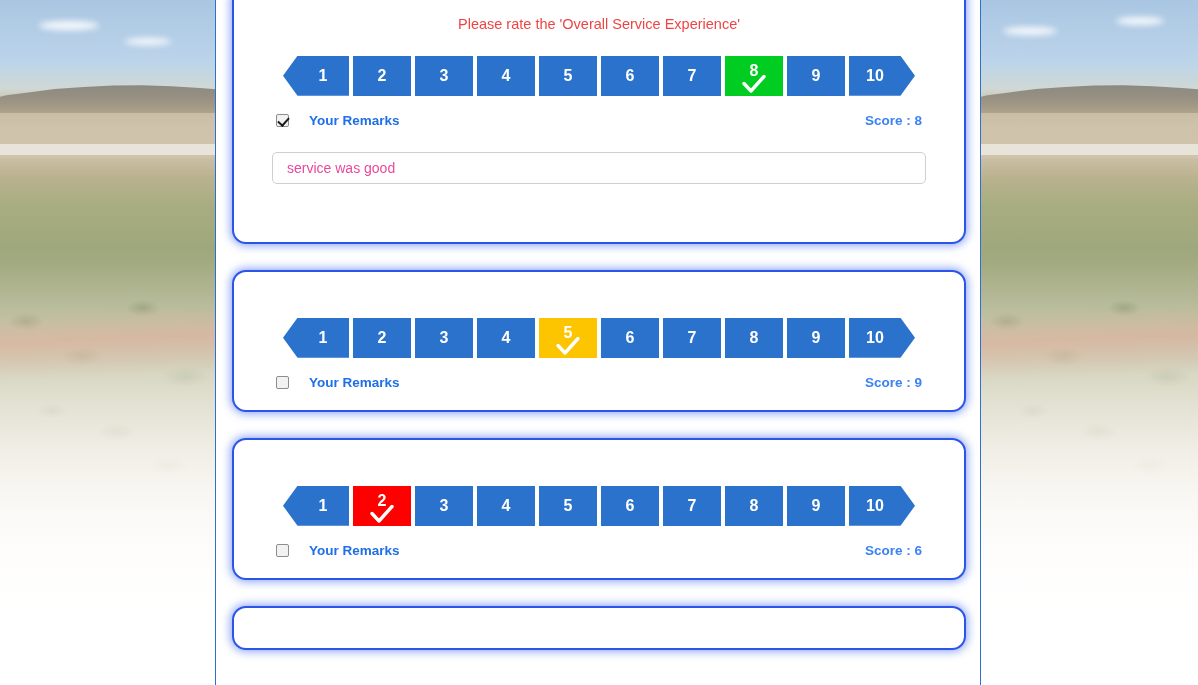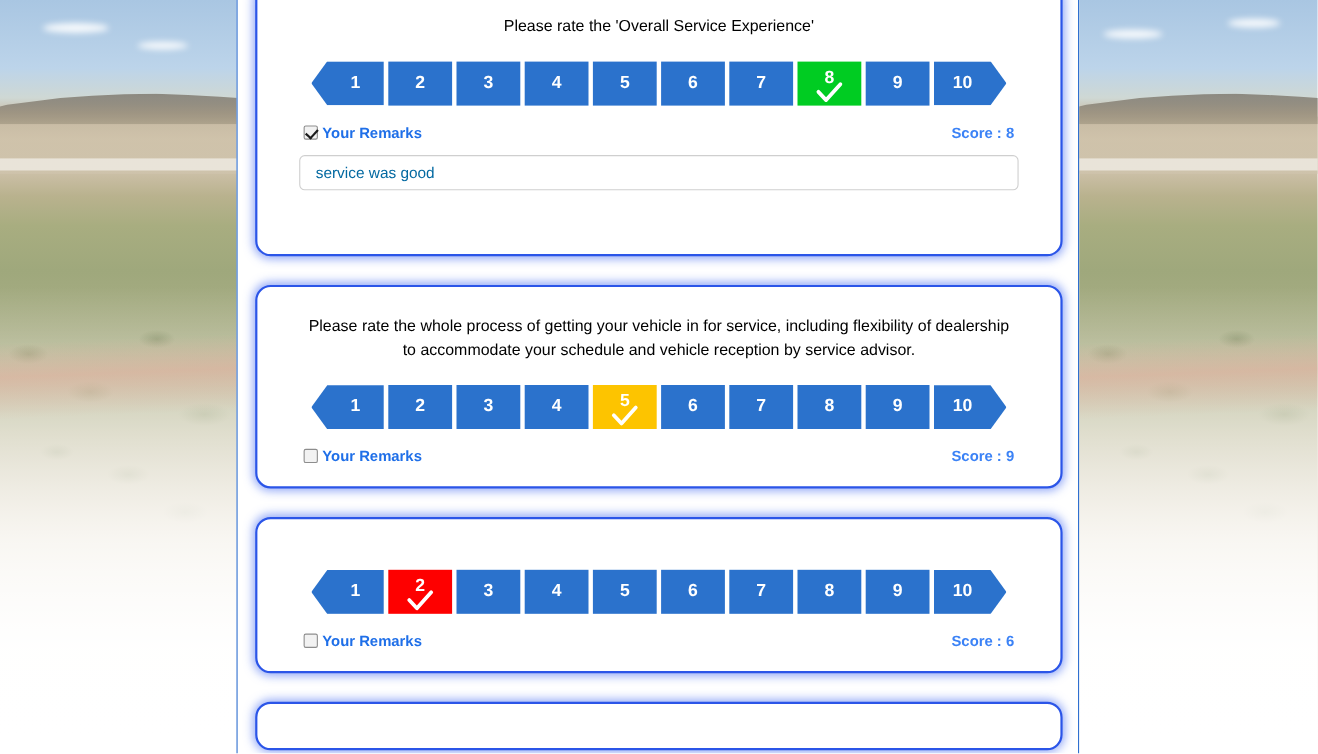--- a/index.html
+++ b/index.html
@@ -146,21 +146,21 @@
     margin-bottom: 26px;
   }
   .q-card.first { margin-top: -14px; border-top-left-radius: 14px; border-top-right-radius: 14px; }
 
   .q-inner { padding: 26px 38px 20px 38px; }
 
   .q-text {
     text-align: center;
     font-size: 14.5px;
     line-height: 1.5;
-    color: #000000;
+    color: #ef4444;
     padding: 0 6px;
   }
   .q-card.first .q-text { font-size: 14.5px; }
 
   
   .scale {
     display: flex;
     justify-content: center;
     align-items: stretch;
     margin-top: 20px;
@@ -216,21 +216,21 @@
   .remarks-row {
     display: flex;
     align-items: center;
     justify-content: space-between;
     margin-top: 17px;
     padding: 0 4px;
   }
   .remarks-left {
     display: flex;
     align-items: center;
-    gap: 4px;
+    gap: 20px;
   }
   .chk {
     width: 13px;
     height: 13px;
     border: 1px solid #8d8d8d;
     background: #f2f2f2;
     border-radius: 2px;
     position: relative;
     cursor: pointer;
     flex: 0 0 auto;
@@ -252,26 +252,26 @@
   }
   .score-label {
     color: #3b82f6;
     font-size: 13.5px;
     font-weight: bold;
   }
 
   .remark-input {
     display: block;
     width: 100%;
-    margin-top: 13px;
+    margin-top: 24px;
     height: 32px;
     padding: 4px 14px;
     font-size: 14px;
     font-family: "Liberation Sans", sans-serif;
-    color: #0369a1;
+    color: #ec4899;
     border: 1px solid #cfcfcf;
     border-radius: 5px;
     background: #ffffff;
     outline: none;
   }
   .remark-input::placeholder { color: #9a9a9a; }
   .spacer-bottom { height: 38px; }
 </style>
 </head>
 <body>
@@ -347,21 +347,20 @@
               <span class="remarks-label">Your Remarks</span>
             </div>
             <span class="score-label">Score : 8</span>
           </div>
           <input type="text" class="remark-input" value="service was good" style="">
           <div class="spacer-bottom"></div>
         </div>
       </div>
       <div class="q-card">
         <div class="q-inner">
-          <div class="q-text">Please rate the whole process of getting your vehicle in for service, including flexibility of dealership to accommodate your schedule and vehicle reception by service advisor.</div>
           <div class="scale">
             <div class="scale-item cap-left">
               <span class="num">1</span>
             </div>
             <div class="scale-item">
               <span class="num">2</span>
             </div>
             <div class="scale-item">
               <span class="num">3</span>
             </div>

